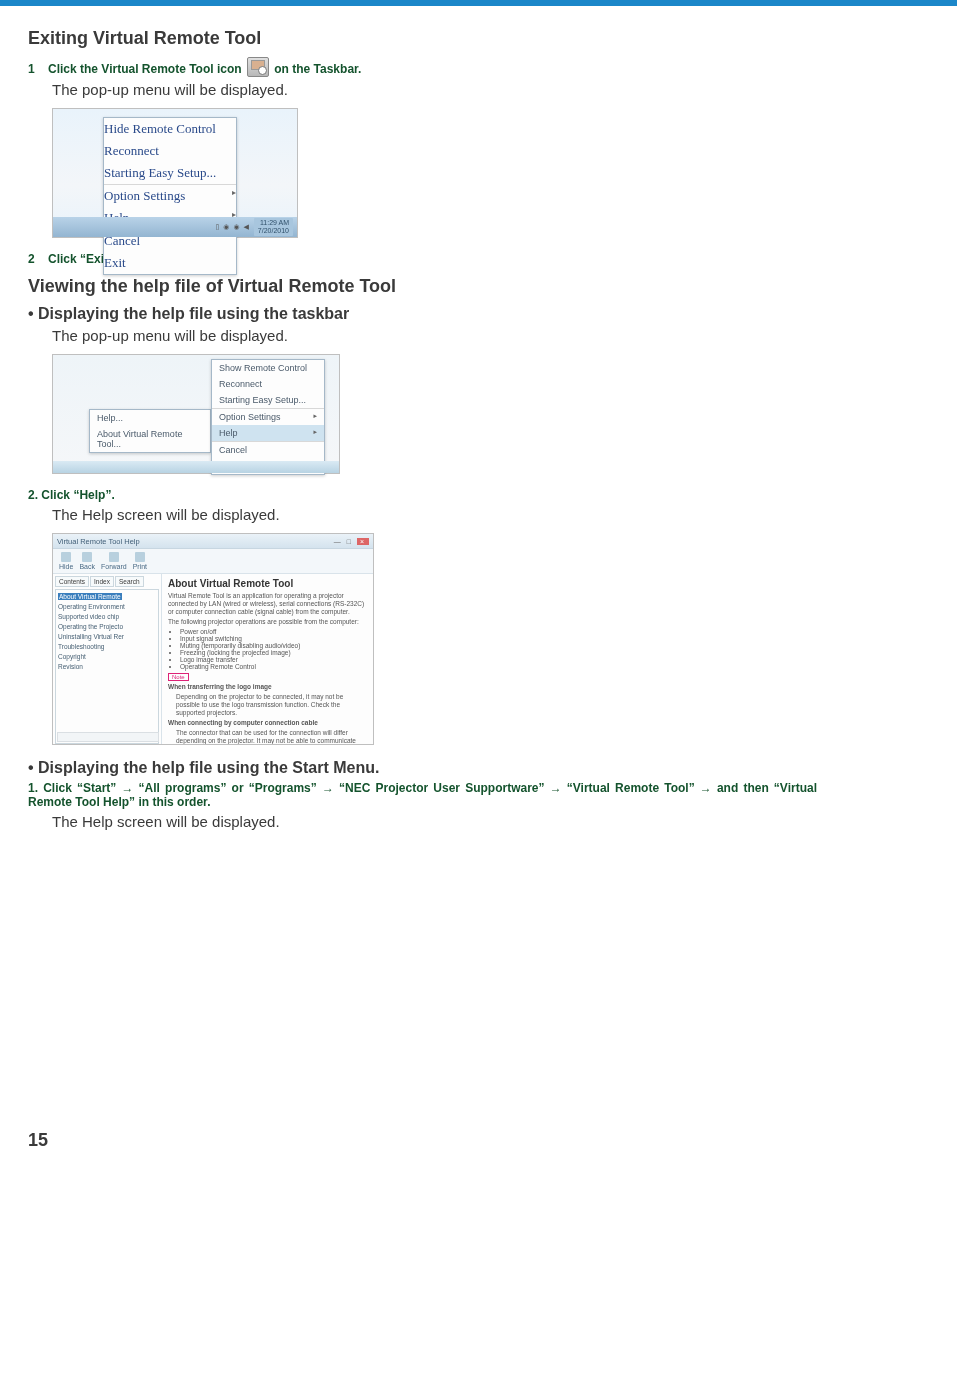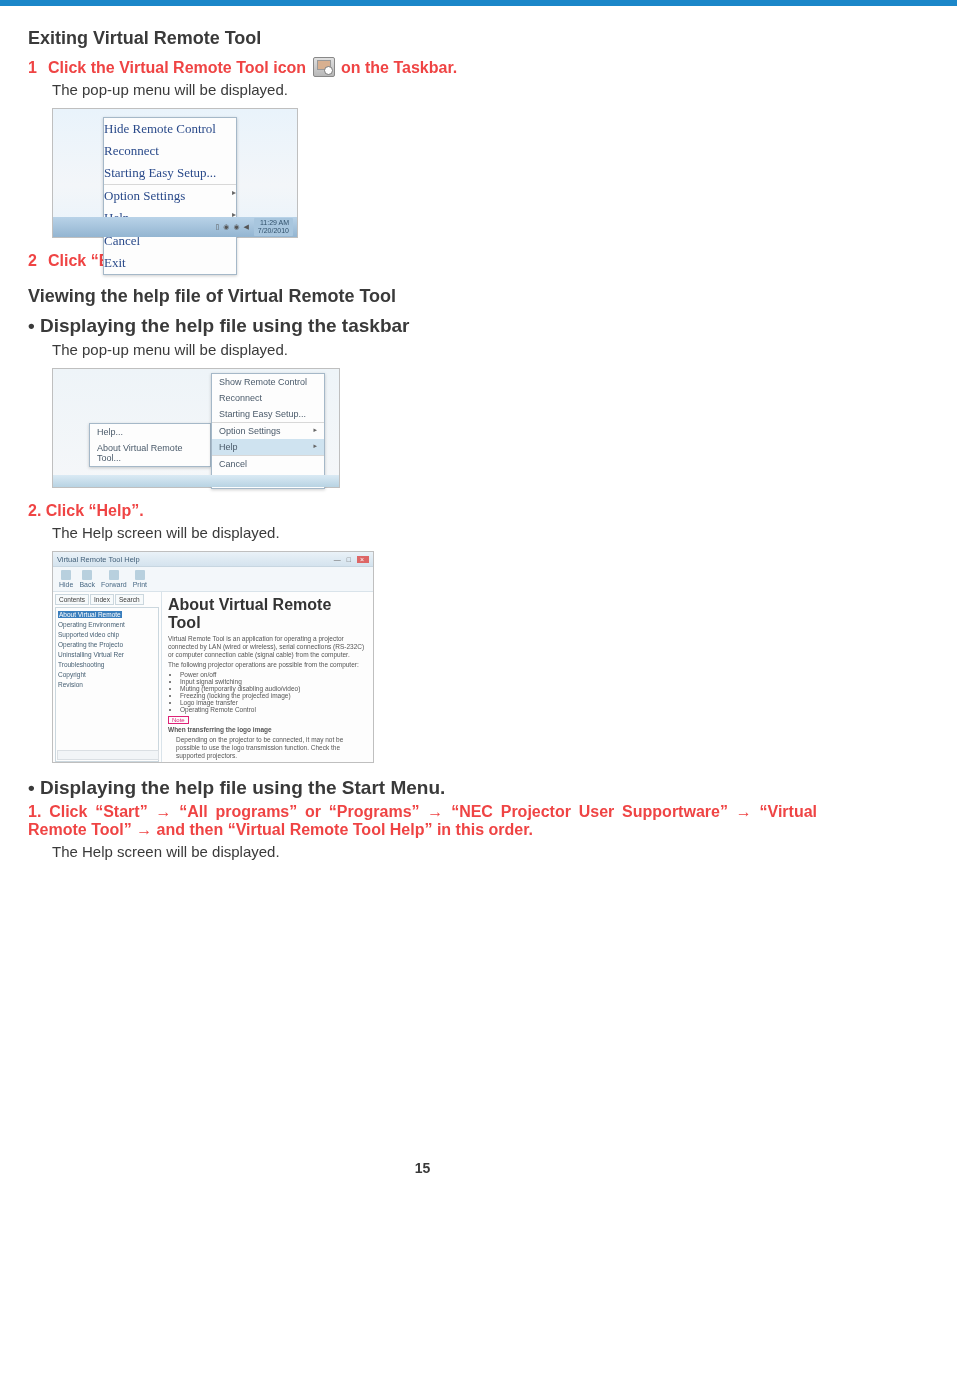--- a/index.html
+++ b/index.html
@@ -21,36 +21,36 @@
     width: 845px;
   }
   .h-section {
     font-weight: bold;
     font-size: 18px;
     color: #3a3a3a;
     margin: 4px 0 8px 0;
   }
   .step-line {
     font-weight: bold;
-    font-size: 16px;
-    color: #ef4444;
+    font-size: 12px;
+    color: #14532d;
     margin: 2px 0 4px 0;
   }
   .step-num {
     display: inline-block;
     width: 20px;
   }
   .italic-note {
     font-size: 15px;
     color: #3a3a3a;
     margin: 2px 0 10px 24px;
   }
   .bullet-head {
     font-weight: bold;
-    font-size: 19px;
+    font-size: 16px;
     margin: 4px 0 4px 0;
   }
   .vrt-icon {
     display: inline-block;
     width: 20px;
     height: 18px;
     background: linear-gradient(#e0e0e0,#b8b8b8);
     border: 1px solid #888;
     border-radius: 2px;
     vertical-align: -4px;
@@ -68,23 +68,22 @@
   .vrt-icon::after {
     content: "";
     position: absolute;
     bottom: 1px; right: 1px;
     width: 7px; height: 7px;
     background: #fff;
     border: 1px solid #777;
     border-radius: 50%;
   }
   .page-number {
-    text-align: center;
     font-weight: bold;
-    font-size: 14px;
+    font-size: 18px;
     margin-top: 300px;
     padding-bottom: 20px;
   }
   .arrow { font-family: Arial, sans-serif; }
 
   
   .ss1 {
     width: 244px;
     height: 128px;
     border: 1px solid #bfbfbf;
@@ -221,21 +220,21 @@
   .ss3 .tabs .tab {
     border:1px solid #cbd7de; padding:1px 3px; font-size:6.5px; background:#f7fafb;
   }
   .ss3 .tree {
     flex:1 1 auto;
     margin:2px; border:1px solid #cbd7de; padding:2px; overflow:hidden;
   }
   .ss3 .tree .sel { background:#3a7ebd; color:#fff; padding:0 1px;}
   .ss3 .tree .node { color:#476074; font-size:6.5px; line-height:10px; white-space:nowrap;}
   .ss3 .content { flex:1; padding:4px 6px; color:#333;}
-  .ss3 .content h4 { margin:0 0 3px 0; font-size:16px; font-weight:bold;}
+  .ss3 .content h4 { margin:0 0 3px 0; font-size:10px; font-weight:bold;}
   .ss3 .content p { margin:2px 0; font-size:6.5px; color:#555; line-height:8px;}
   .ss3 .content ul { margin:2px 0 2px 12px; padding:0; font-size:6.5px; color:#555;}
   .ss3 .content .notebox { display:inline-block; border:1px solid #d27; color:#d27; padding:0 3px; font-size:6px;}
   .ss3 .scroll-note { position:absolute; bottom:2px; left:4px; width:100px; height:8px; background:#f2f5f7; border:1px solid #dadfe3;}
 </style>
 </head>
 <body>
 
 <div class="top-bar"></div>
 
@@ -266,21 +265,21 @@
         <span>11:29 AM</span><br>
         <span>7/20/2010</span>
       </span>
     </div>
   </div>
 
   <div class="step-line">
     <span class="step-num">2</span><span>Click “Exit”.</span>
   </div>
 
-  <div class="h-section" style="margin-top:16px;">Viewing the help file of Virtual Remote Tool</div>
+  <div class="h-section" style="margin-top:10px;">Viewing the help file of Virtual Remote Tool</div>
 
   <div class="bullet-head">• Displaying the help file using the taskbar</div>
 
   <div class="italic-note">The pop-up menu will be displayed.</div>
 
   <div class="ss2">
     <div class="menu-sub">
       <div class="mrow">Help...</div>
       <div class="mrow">About Virtual Remote Tool...</div>
     </div>

